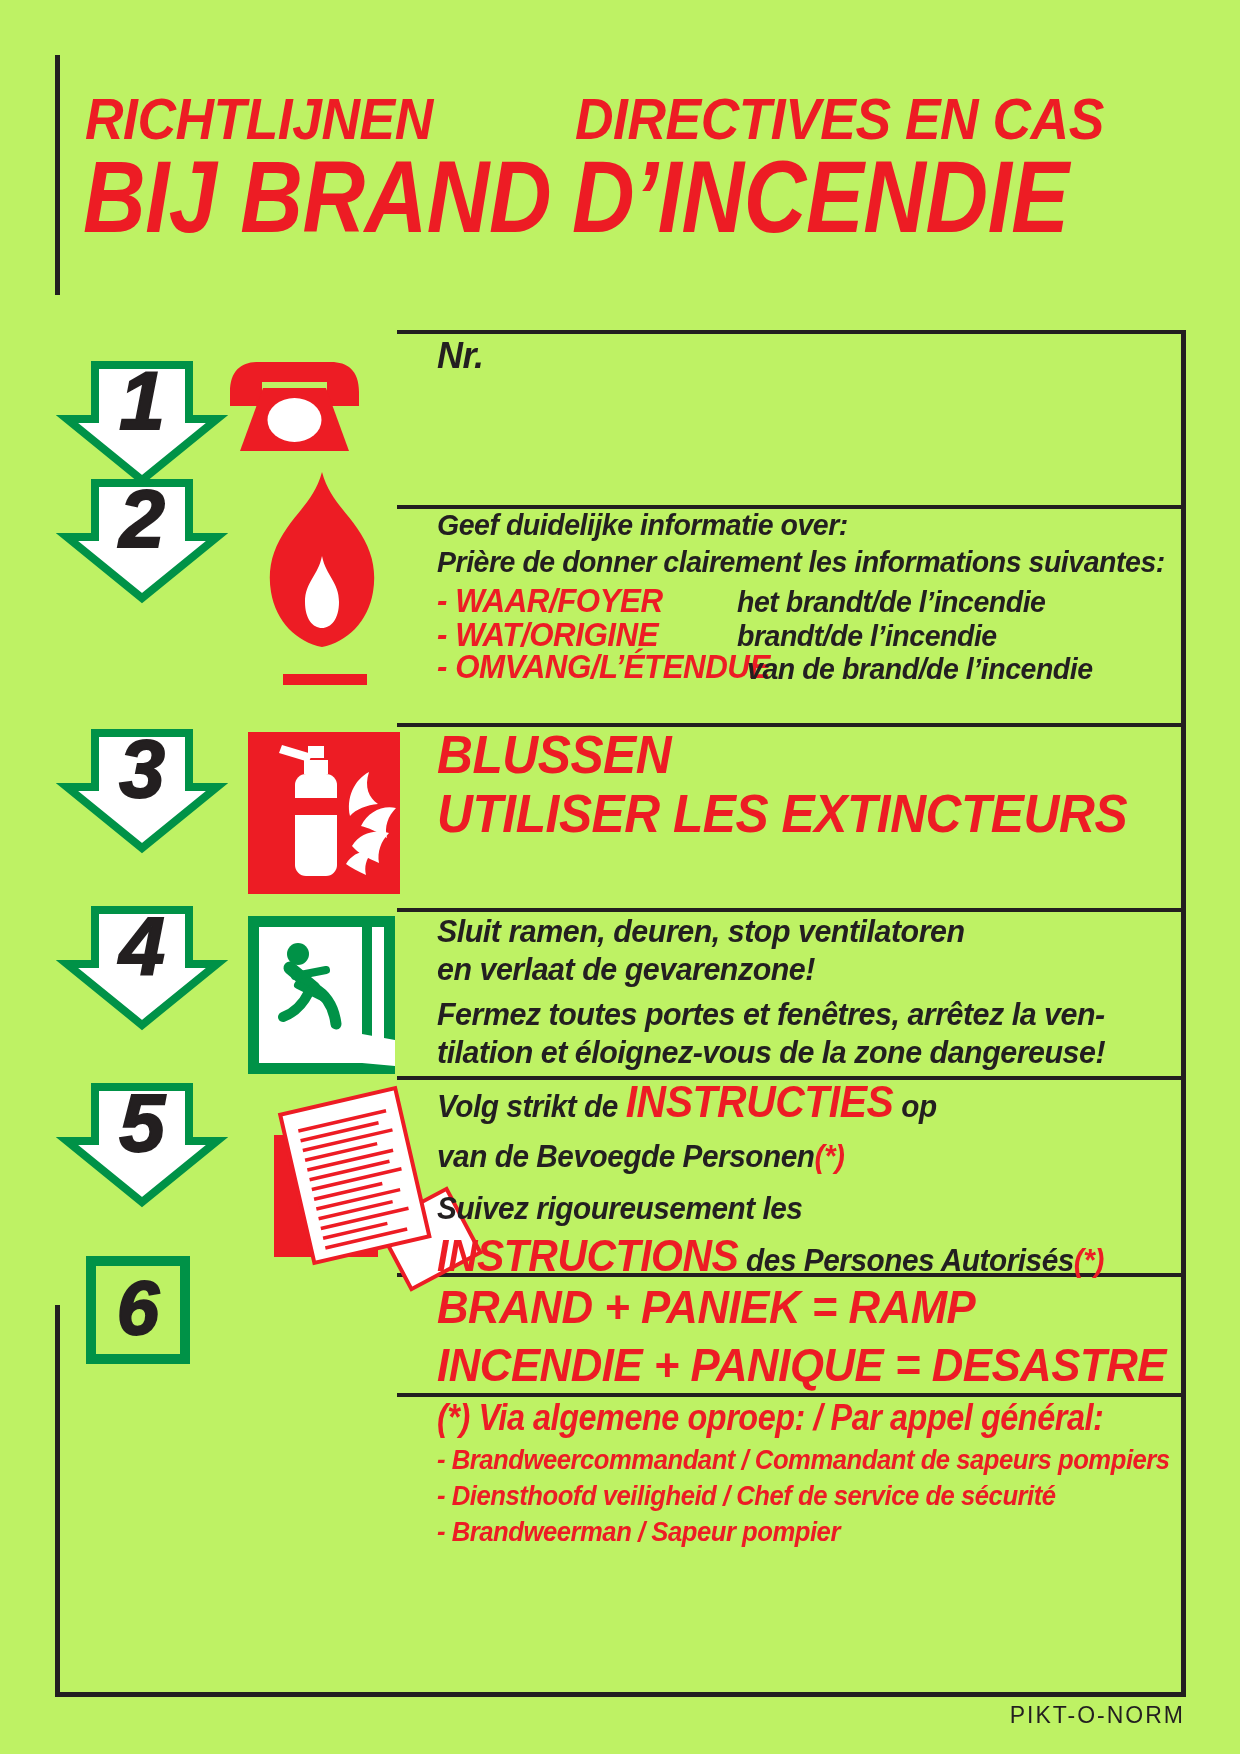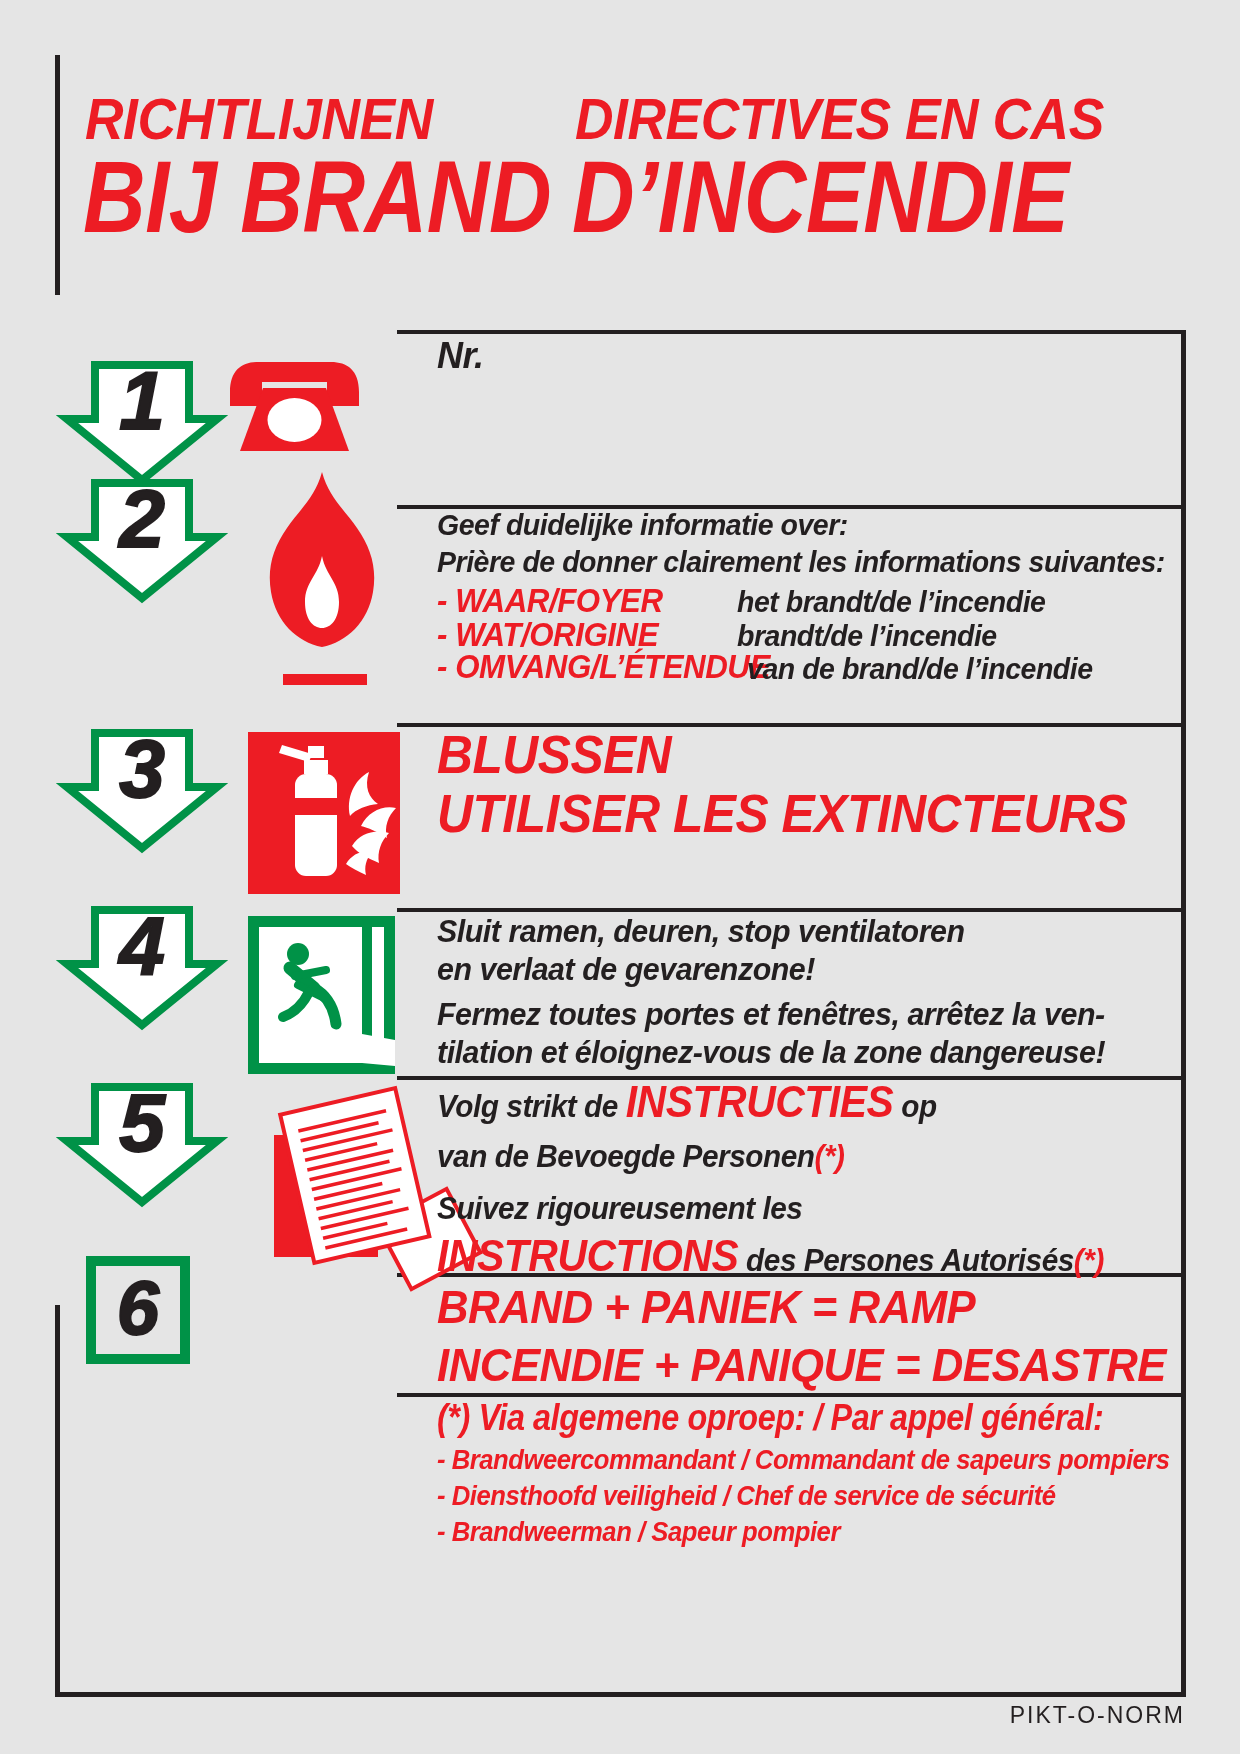--- a/index.html
+++ b/index.html
@@ -1,16 +1,16 @@
 <!DOCTYPE html>
 <html><head>
 <meta charset="utf-8">
 <style>
   html,body{margin:0;padding:0;background:#ffffff;}
-  .poster{position:relative;width:1240px;height:1754px;background:#e5e5e5;
+  .poster{position:relative;width:1240px;height:1754px;background:#bef264;
           font-family:"Liberation Sans","DejaVu Sans",sans-serif;overflow:hidden;}
   .abs{position:absolute;white-space:nowrap;transform-origin:0 50%;line-height:1;}
   .bi{font-weight:700;font-style:italic;letter-spacing:-0.5px;}
   .red{color:#ed1c24;}
   .blk{color:#231f20;}
   .line{position:absolute;background:#231f20;}
   .num{position:absolute;left:0;width:100%;text-align:center;line-height:1;
        font-weight:700;font-style:italic;color:#231f20;-webkit-text-stroke:2px #231f20;}
   svg{overflow:visible;display:block;}
 </style>

